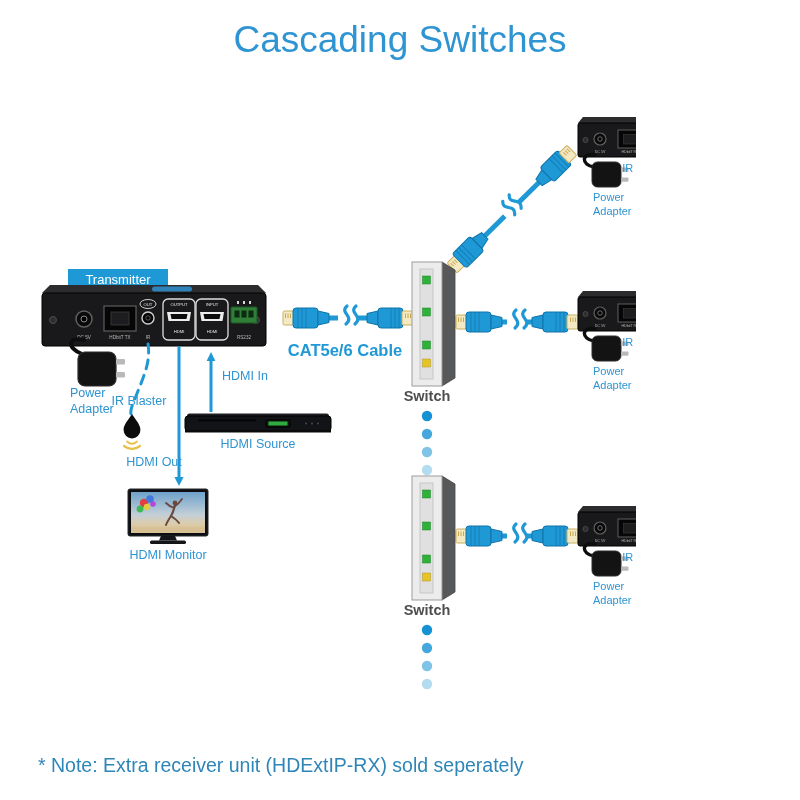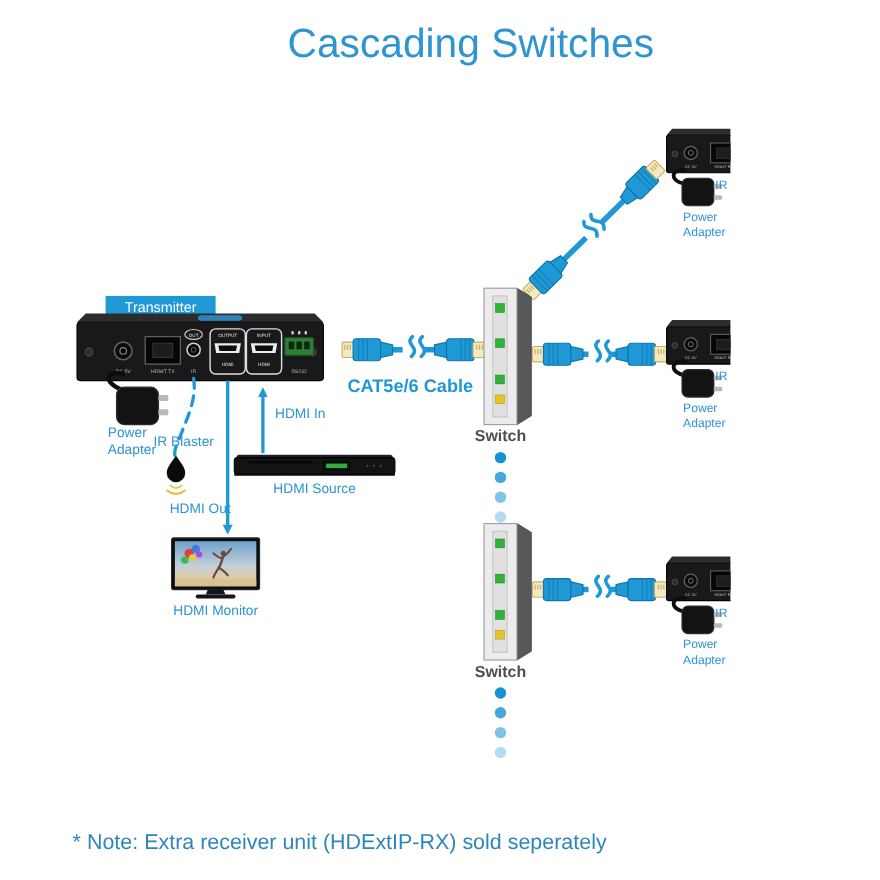--- a/index.html
+++ b/index.html
@@ -1,16 +1,16 @@
 <!DOCTYPE html>
 <html><head>
 <meta charset="utf-8">
 <style>
   html,body{margin:0;padding:0;background:#fff;}
-  .canvas{width:636px;height:800px;position:relative;background:#fff;overflow:hidden;margin-left:28px;}
+  .canvas{width:636px;height:800px;position:relative;background:#fff;overflow:hidden;}
   svg{display:block;}
   text{font-family:"Liberation Sans", sans-serif;}
   .title{font-size:37px;fill:#2e94d2;text-anchor:middle;}
   .note{font-size:19.5px;fill:#2e86b8;}
   .boxlabel{font-size:13px;fill:#ffffff;text-anchor:middle;}
   .boxlabel-sm{font-size:12px;fill:#ffffff;text-anchor:middle;}
   .sub{font-size:12.5px;fill:#2e94d2;}
   .sub-sm{font-size:11px;fill:#2e94d2;}
   .mid{text-anchor:middle;}
   .port{font-size:4.6px;fill:#b9b9b9;text-anchor:middle;}

